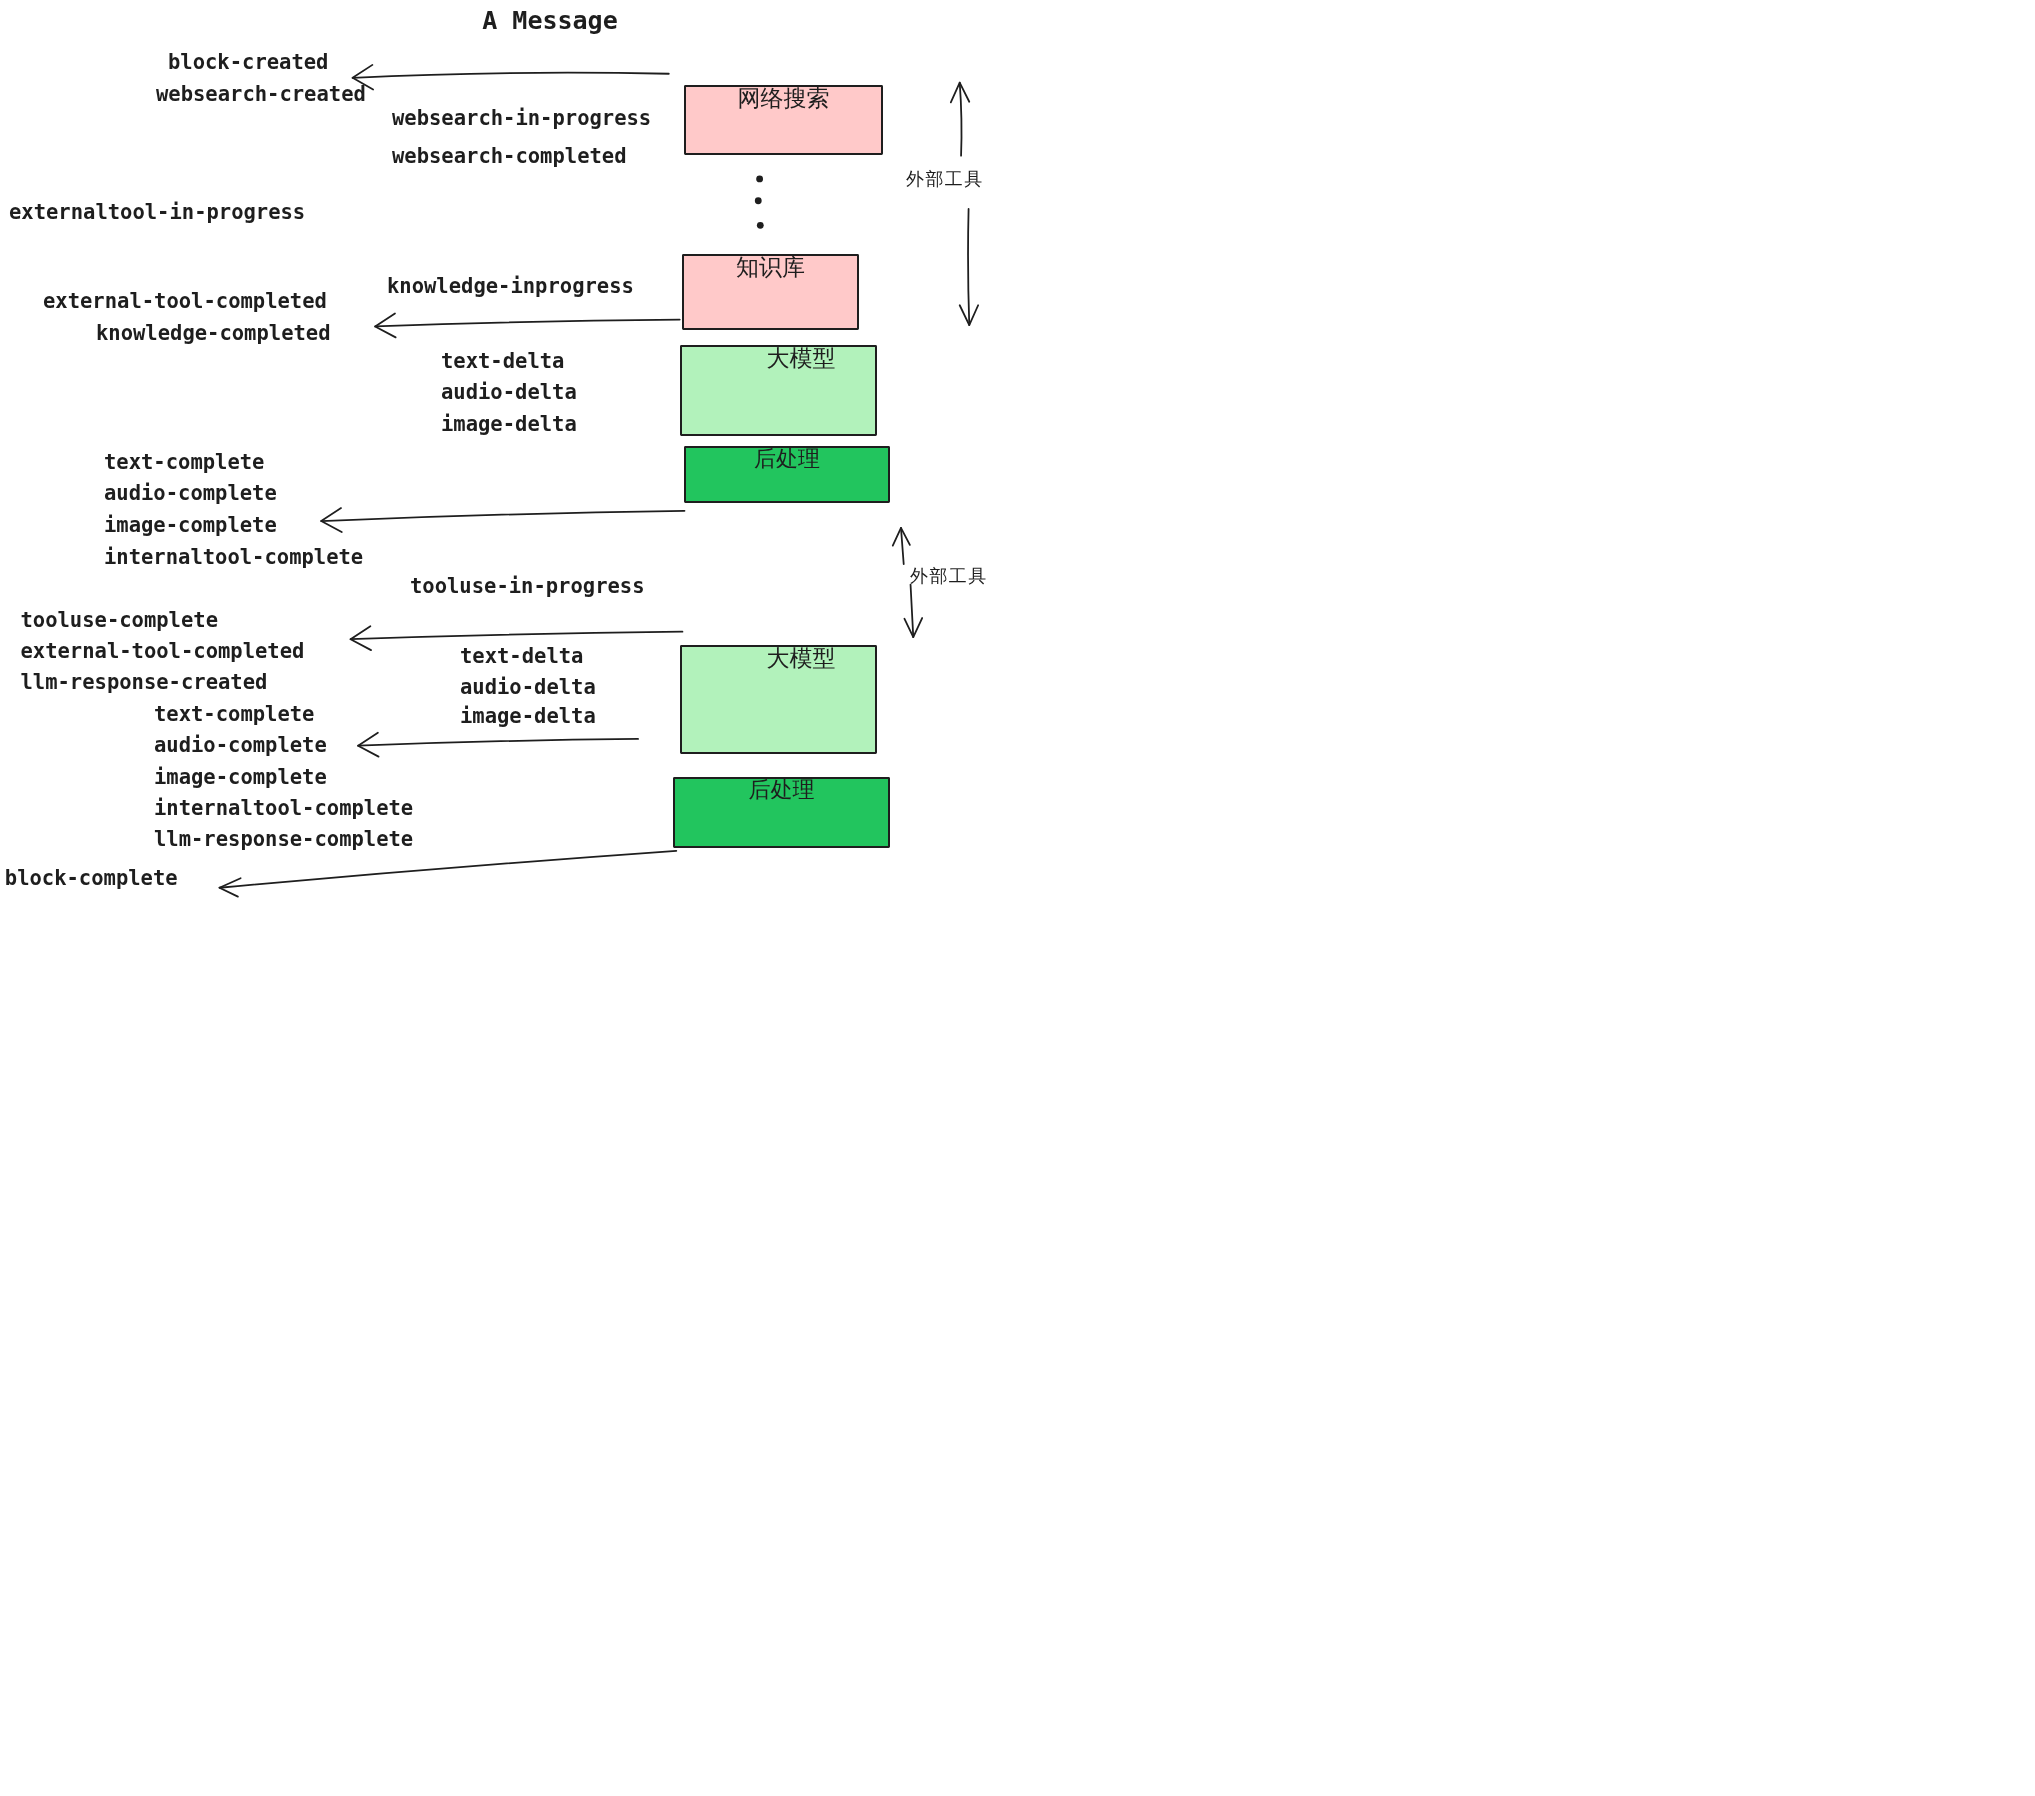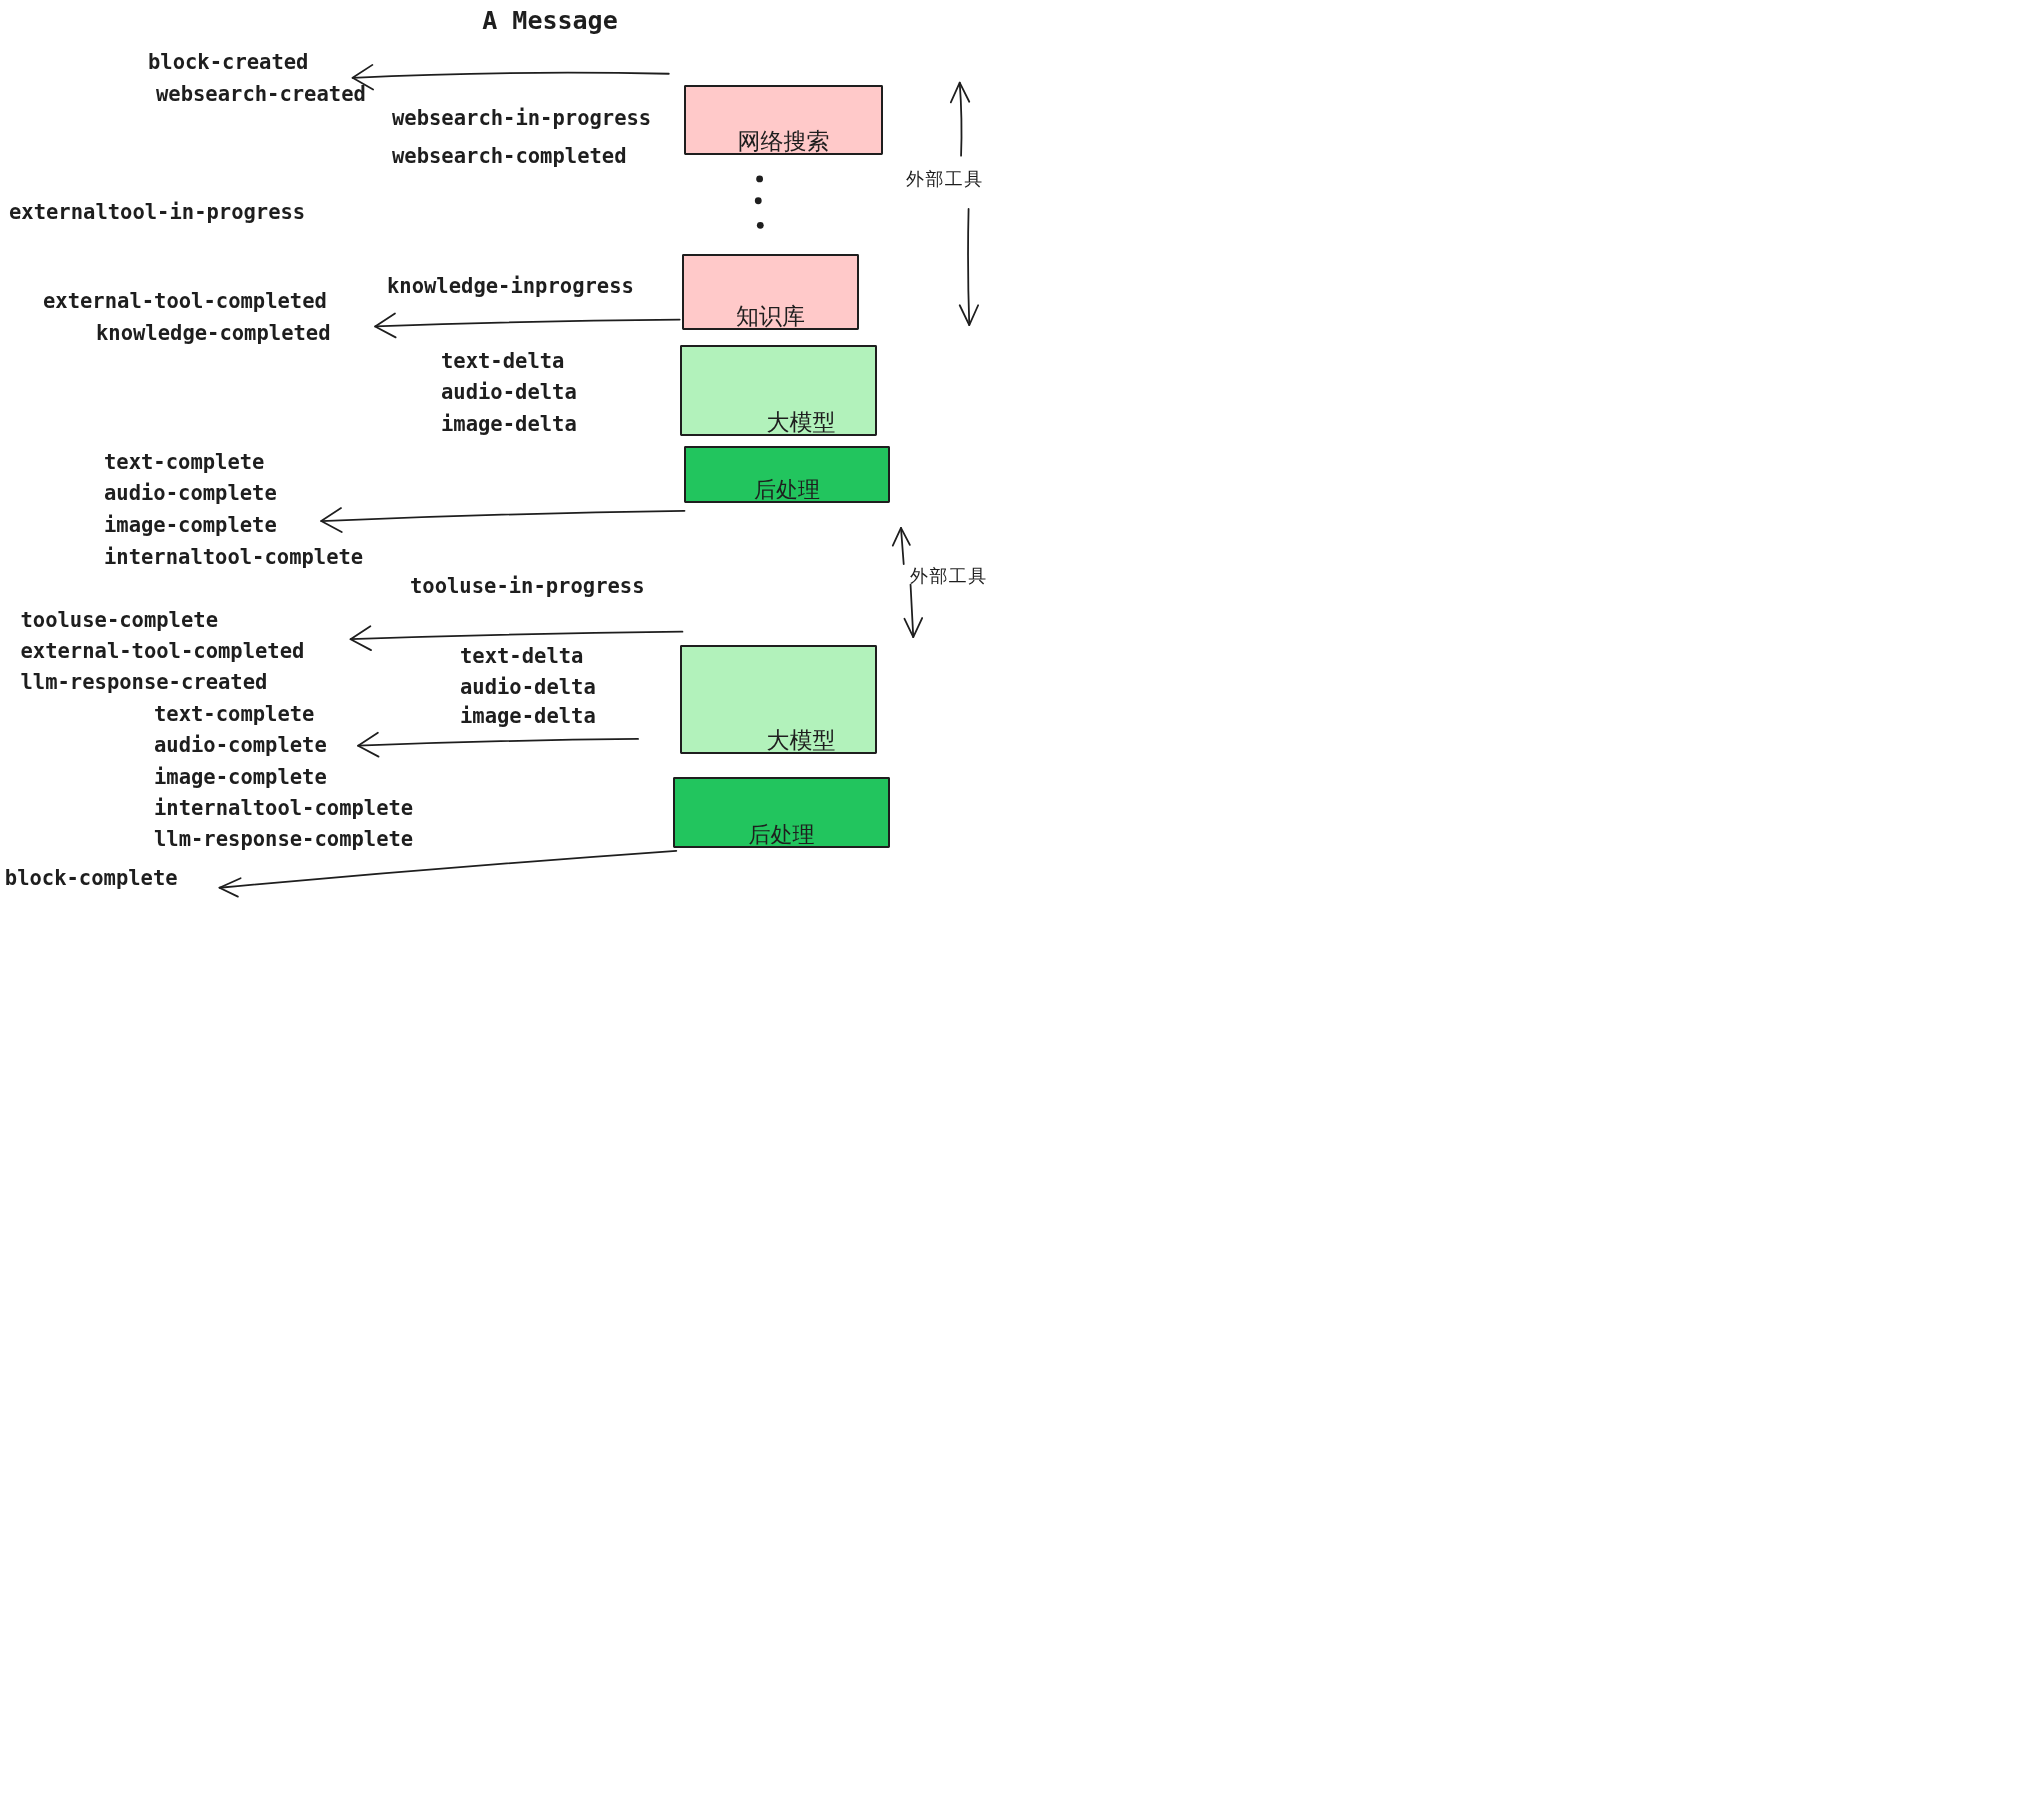--- a/index.html
+++ b/index.html
@@ -31,21 +31,21 @@
     line-height:26px;
     transform:translateX(-50%);
     white-space:nowrap;
   }
   .box{
     position:absolute;
     box-sizing:border-box;
     border:2px solid #1e1e1e;
     border-radius:1.4px;
     display:flex;
-    align-items:flex-end;
+    align-items:flex-start;
     justify-content:center;
     font-family:"DejaVu Sans","Liberation Sans",sans-serif;
     font-size:23px;
     line-height:1;
     color:#1e1e1e;
   }
   .box.pink{background:#ffc9c9;}
   .box.green{background:#b2f2bb;padding-left:45px;}
   .box.yellow{background:#ffe78f;}
   .box.white{background:#22c55e;}
@@ -140,21 +140,21 @@
   <div class="box green" id="box-llm-2">
     <span>大模型</span>
   </div>
   <div class="box white" id="box-post-2">
     <span>后处理</span>
   </div>
 
   <div class="side-label" style="left:906px;top:165px">外部工具</div>
   <div class="side-label" style="left:910px;top:562px">外部工具</div>
 
-  <div class="evt" style="left:148px;top:51px">block-created</div>
+  <div class="evt" style="left:168px;top:51px">block-created</div>
   <div class="evt" style="left:156px;top:83px">websearch-created</div>
   <div class="evt" style="left:392px;top:107px">websearch-in-progress</div>
   <div class="evt" style="left:392px;top:145px">websearch-completed</div>
   <div class="evt" style="left:9px;top:201px">externaltool-in-progress</div>
   <div class="evt" style="left:387px;top:275px">knowledge-inprogress</div>
   <div class="evt" style="left:43px;top:290px">external-tool-completed</div>
   <div class="evt" style="left:96px;top:322px">knowledge-completed</div>
   <div class="evt" style="left:441px;top:350px">text-delta</div>
   <div class="evt" style="left:441px;top:381px">audio-delta</div>
   <div class="evt" style="left:441px;top:413px">image-delta</div>

